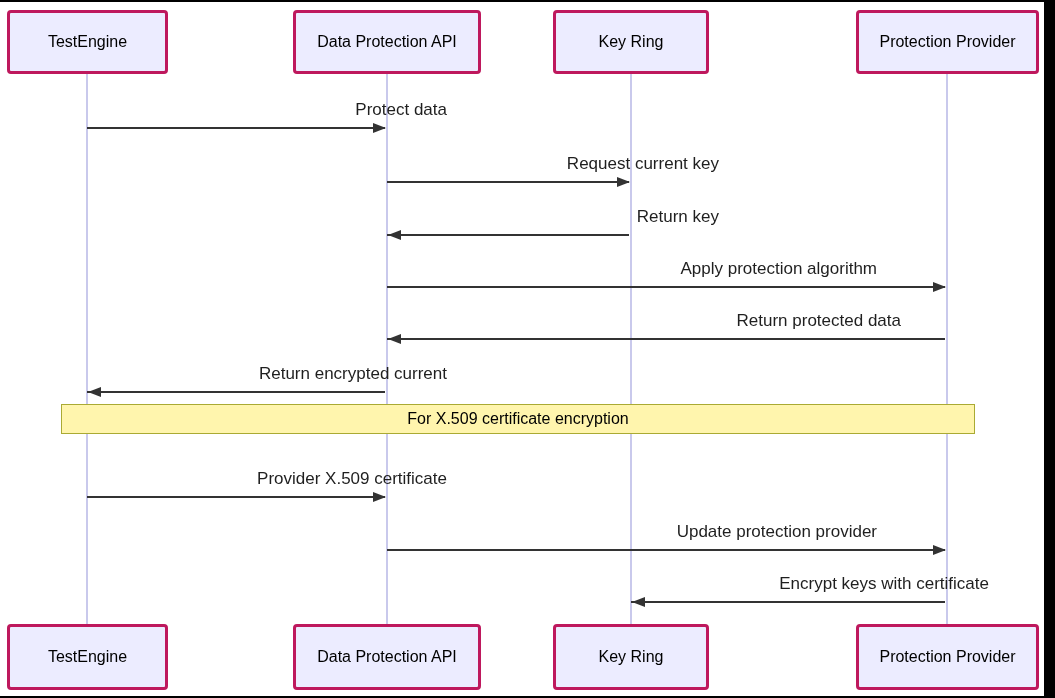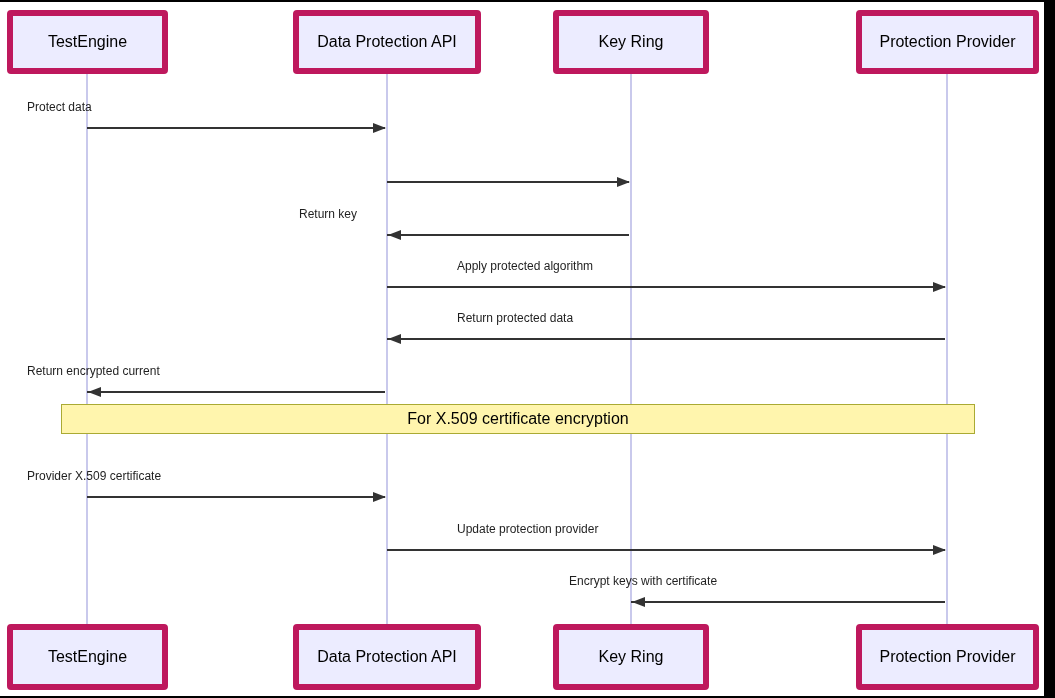--- a/index.html
+++ b/index.html
@@ -12,42 +12,42 @@
     overflow: hidden;
   }
   .frame-edge { position: absolute; background: #000000; }
   .frame-top    { top: 0; left: 0; right: 0; height: 2px; }
   .frame-bottom { bottom: 0; left: 0; right: 0; height: 2px; }
   .frame-right  { top: 0; right: 0; bottom: 0; width: 11px; }
   #diagram { position: absolute; inset: 0; }
   .actor-box {
     position: absolute;
     background: #ECECFF;
-    border: 6px solid #be185d;
+    border: 3px solid #be185d;
     border-radius: 4px;
     display: flex;
     align-items: center;
     justify-content: center;
     box-sizing: border-box;
   }
   .actor-label {
     font-size: 16px;
     color: #000000;
     white-space: nowrap;
   }
   .lifeline {
     position: absolute;
     width: 2px;
     background: #C9C9EC;
   }
   .msg-label {
     position: absolute;
     width: 420px;
-    text-align: left;
-    font-size: 12px;
+    text-align: right;
+    font-size: 17px;
     color: #1f1f1f;
     white-space: nowrap;
   }
   .msg-line {
     position: absolute;
     height: 0;
     border-top: 2px solid #333333;
   }
   .msg-head {
     position: absolute;
@@ -99,29 +99,30 @@
       </div>
       <div class="actor-box" style="left: 856px; top: 10px; width: 183px; height: 64px;">
         <span class="actor-label">Protection Provider</span>
       </div>
       <div class="actor-box" style="left: 856px; top: 624px; width: 183px; height: 66px;">
         <span class="actor-label">Protection Provider</span>
       </div>
       <div class="msg-label" style="left: 27px; top: 100px;">Protect data</div>
       <div class="msg-line" style="left: 87px; top: 127px; width: 298px;"></div>
       <div class="msg-head right" style="top: 123px; left: 373px; border-left-color: rgb(51, 51, 51); border-right-color: transparent;"></div>
+      <div class="msg-label" style="left: 299px; top: 154px;">Request current key</div>
       <div class="msg-line" style="left: 387px; top: 181px; width: 242px;"></div>
       <div class="msg-head right" style="top: 177px; left: 617px; border-left-color: rgb(51, 51, 51); border-right-color: transparent;"></div>
       <div class="msg-label" style="left: 299px; top: 207px;">Return key</div>
       <div class="msg-line" style="left: 387px; top: 234px; width: 242px;"></div>
       <div class="msg-head left" style="top: 230px; left: 388px; border-left-color: transparent; border-right-color: rgb(51, 51, 51);"></div>
-      <div class="msg-label" style="left: 457px; top: 259px;">Apply protected algorithm</div>
+      <div class="msg-label" style="left: 457px; top: 259px;">Apply protection algorithm</div>
       <div class="msg-line" style="left: 387px; top: 286px; width: 558px;"></div>
       <div class="msg-head right" style="top: 282px; left: 933px; border-left-color: rgb(51, 51, 51); border-right-color: transparent;"></div>
-      <div class="msg-label" style="left: 457px; top: 311px;">Return protected data</div>
+      <div class="msg-label" style="left: 481px; top: 311px;">Return protected data</div>
       <div class="msg-line" style="left: 387px; top: 338px; width: 558px;"></div>
       <div class="msg-head left" style="top: 334px; left: 388px; border-left-color: transparent; border-right-color: rgb(51, 51, 51);"></div>
       <div class="msg-label" style="left: 27px; top: 364px;">Return encrypted current</div>
       <div class="msg-line" style="left: 87px; top: 391px; width: 298px;"></div>
       <div class="msg-head left" style="top: 387px; left: 88px; border-left-color: transparent; border-right-color: rgb(51, 51, 51);"></div>
       <div class="msg-label" style="left: 27px; top: 469px;">Provider X.509 certificate</div>
       <div class="msg-line" style="left: 87px; top: 496px; width: 298px;"></div>
       <div class="msg-head right" style="top: 492px; left: 373px; border-left-color: rgb(51, 51, 51); border-right-color: transparent;"></div>
       <div class="msg-label" style="left: 457px; top: 522px;">Update protection provider</div>
       <div class="msg-line" style="left: 387px; top: 549px; width: 558px;"></div>

